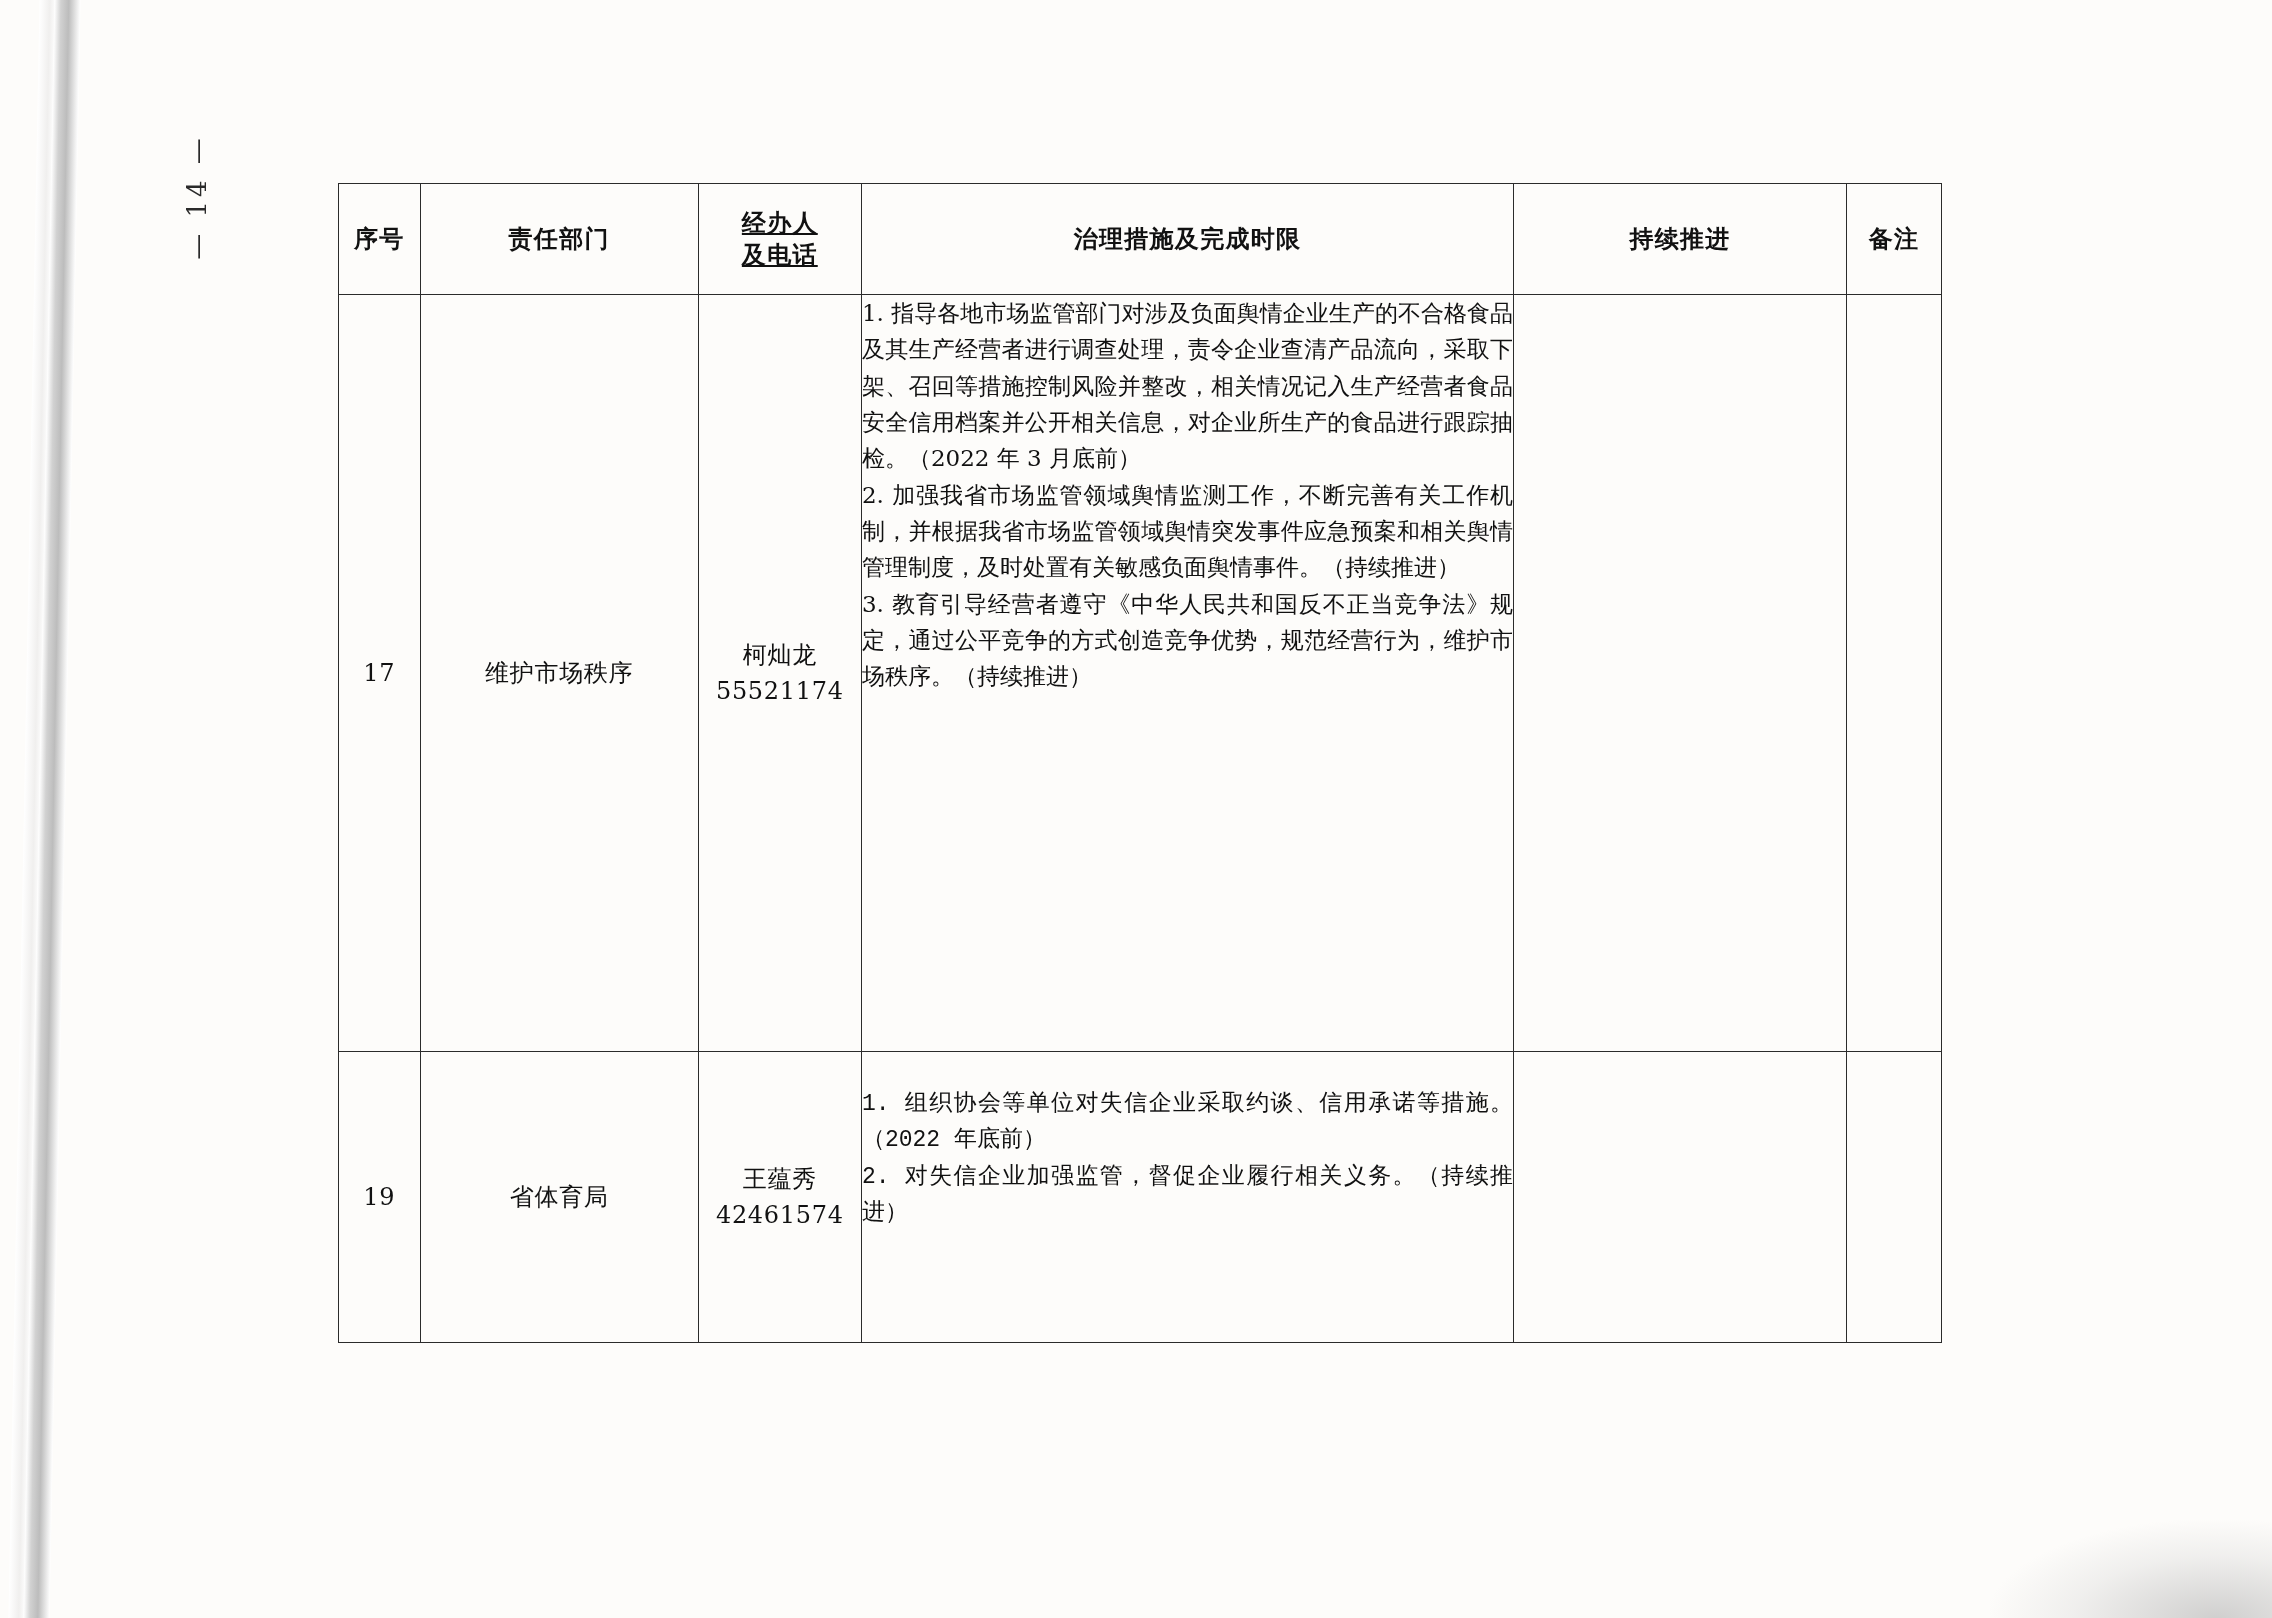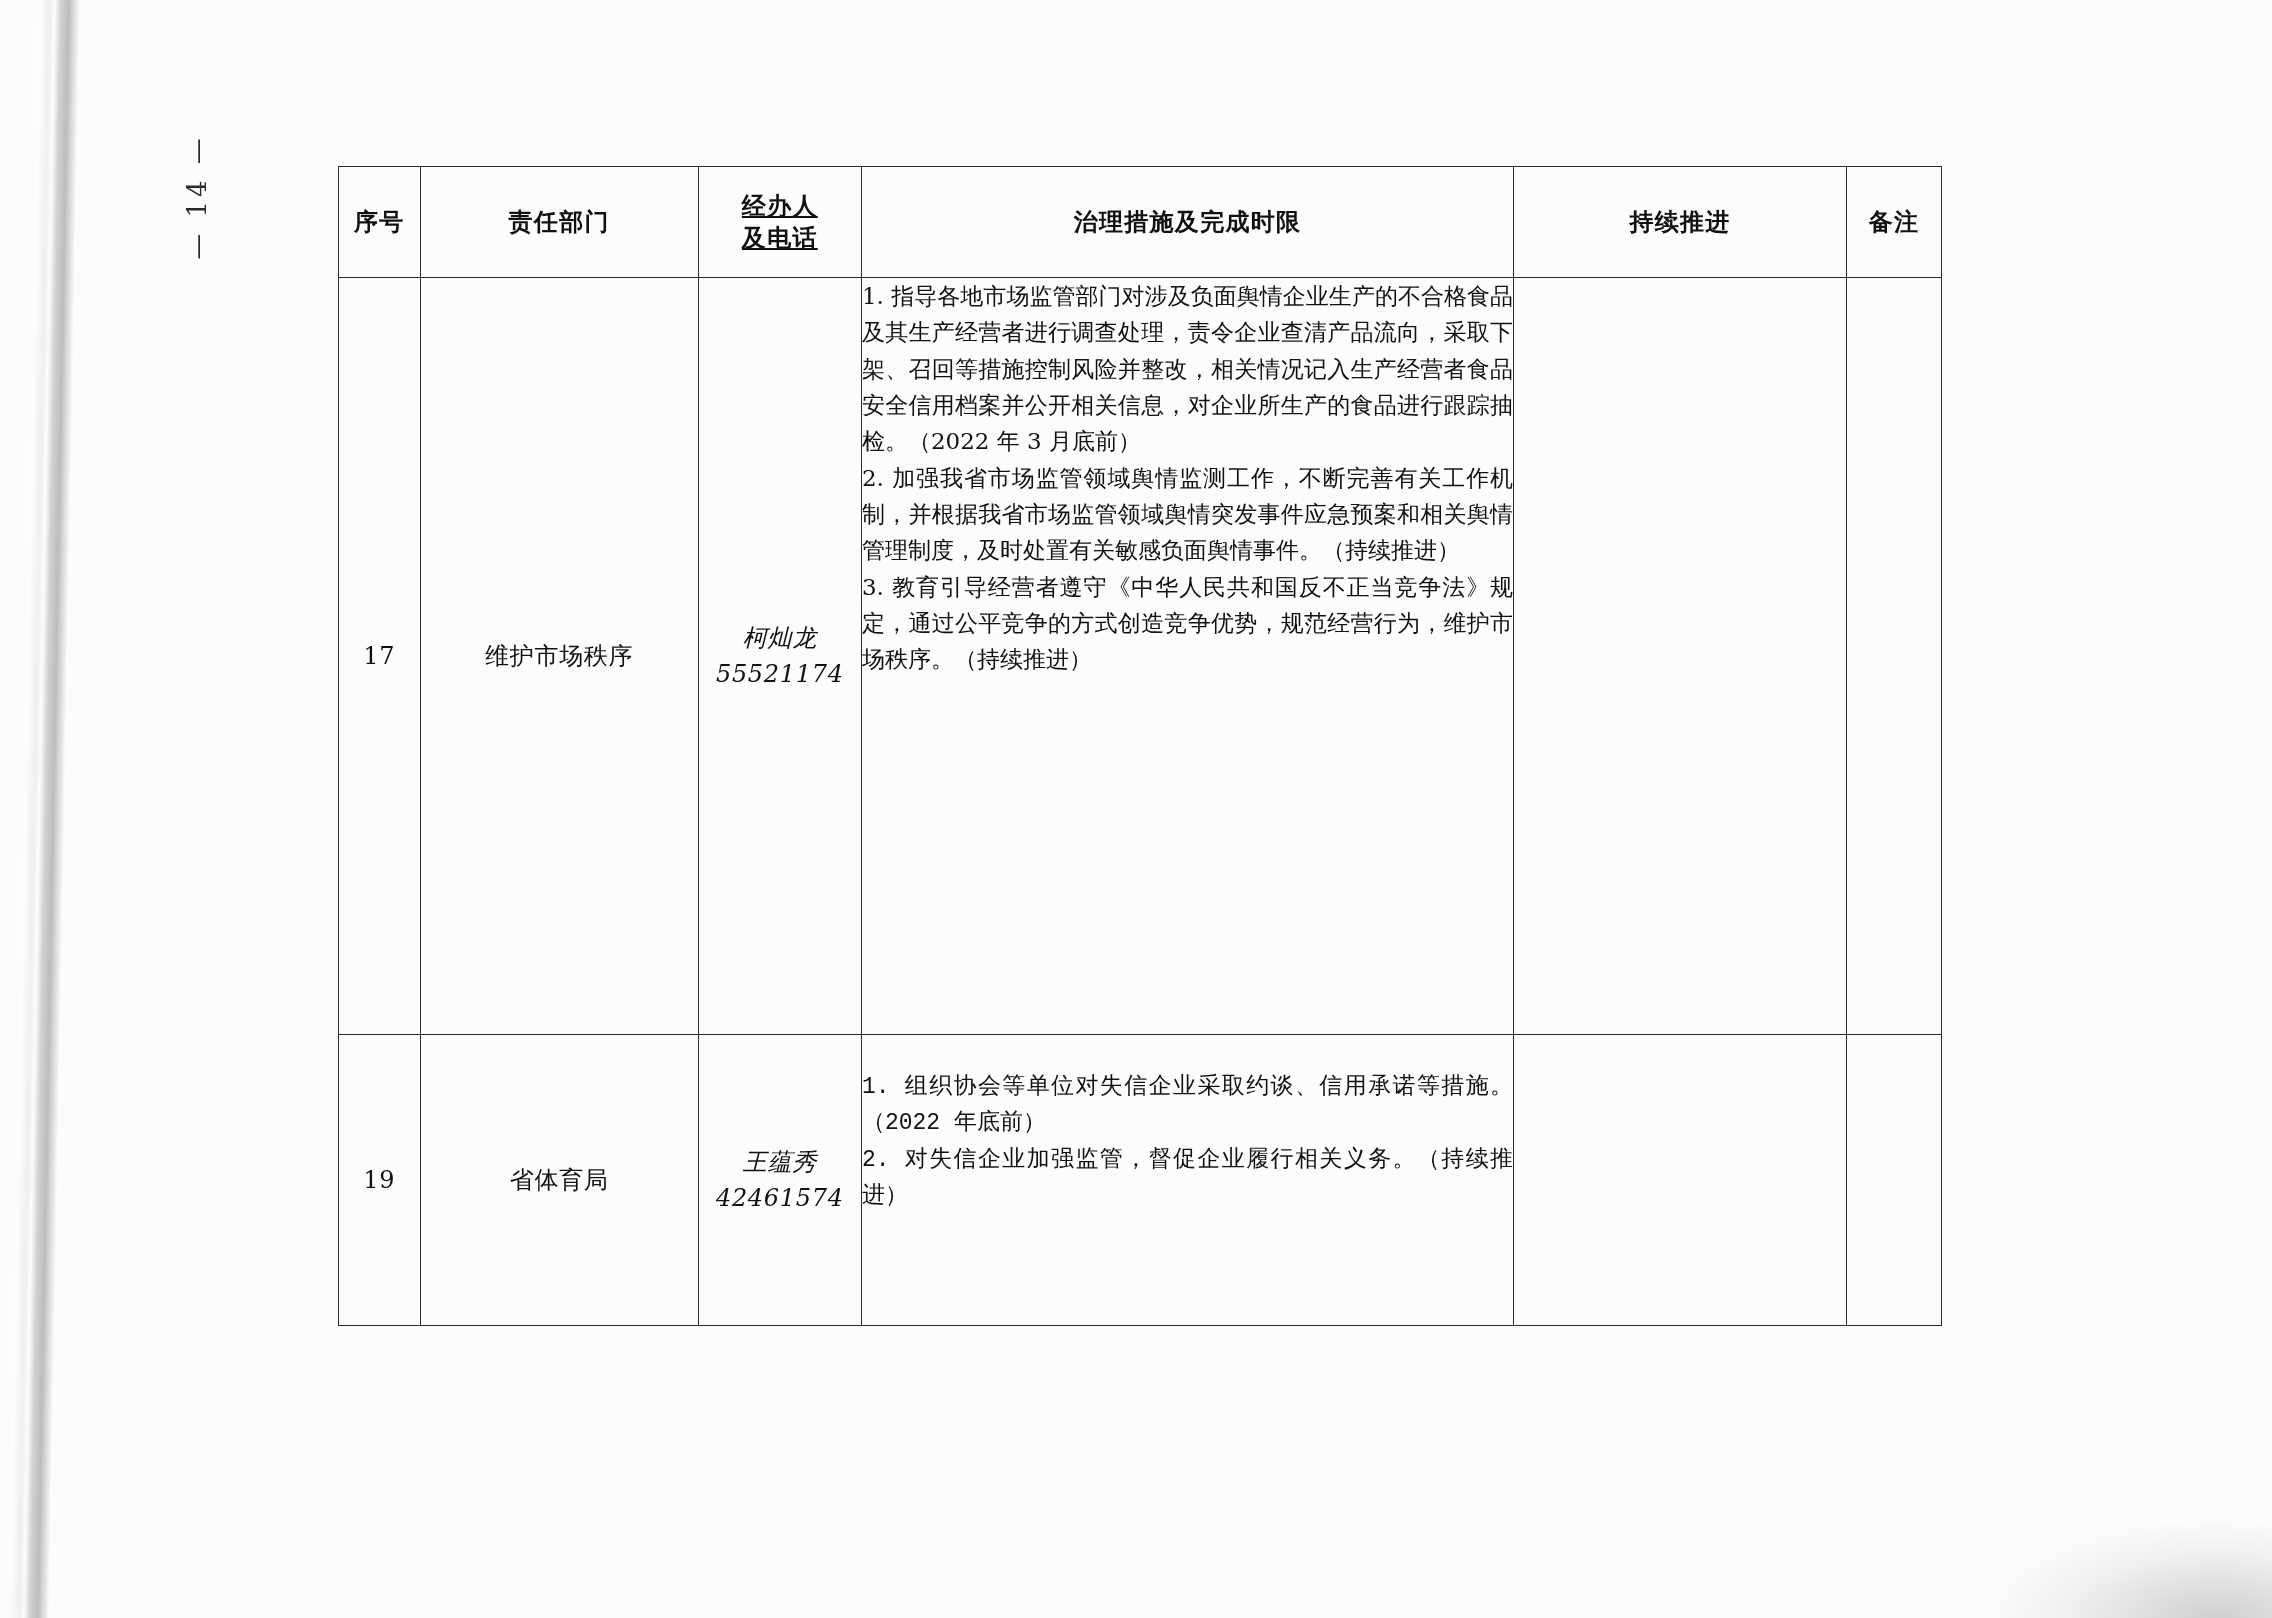--- a/index.html
+++ b/index.html
@@ -63,21 +63,21 @@
     letter-spacing: 4px;
     color: #2a2a2a;
     white-space: nowrap;
     font-family: "DejaVu Serif", "Liberation Serif", serif;
   }
 
   
   .table-wrap {
     position: absolute;
     left: 338px;
-    top: 166px;
+    top: 183px;
     width: 1604px;
   }
   table.doc {
     border-collapse: collapse;
     width: 100%;
     table-layout: fixed;
     color: #111;
   }
   table.doc th, table.doc td {
     border: 1.3px solid #2b2b2b;
@@ -100,21 +100,21 @@
     letter-spacing: 1.3px;
   }
   thead th .two-line { display: block; text-decoration: underline; }
 
   td.center {
     text-align: center;
     font-size: 24px;
     line-height: 1.5;
     letter-spacing: 0.7px;
   }
-  td.center .line { display: block; font-style: italic; }
+  td.center .line { display: block; }
 
   td.measure {
     padding: 14.5px 17px 17px 17px;
     font-size: 23px;
     line-height: 1.58;
     text-align: justify;
     text-justify: inter-ideograph;
     letter-spacing: 0px;
   }
   td.measure p {

